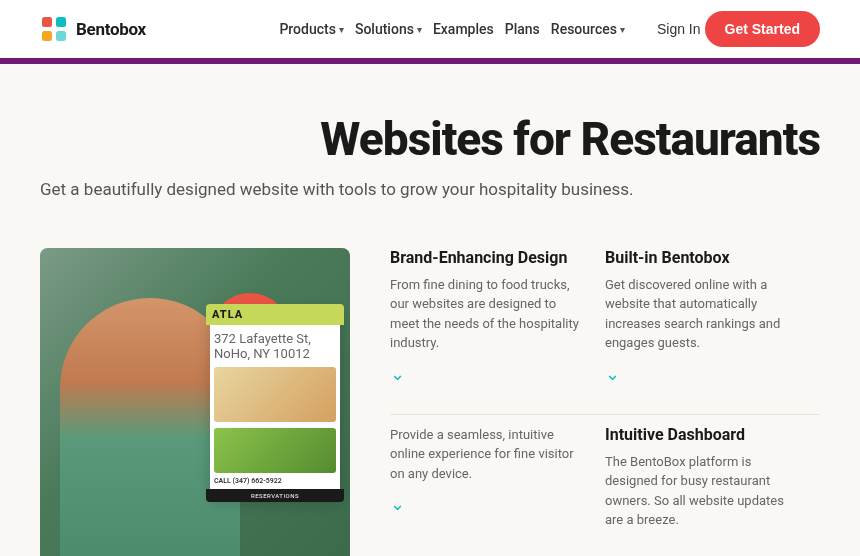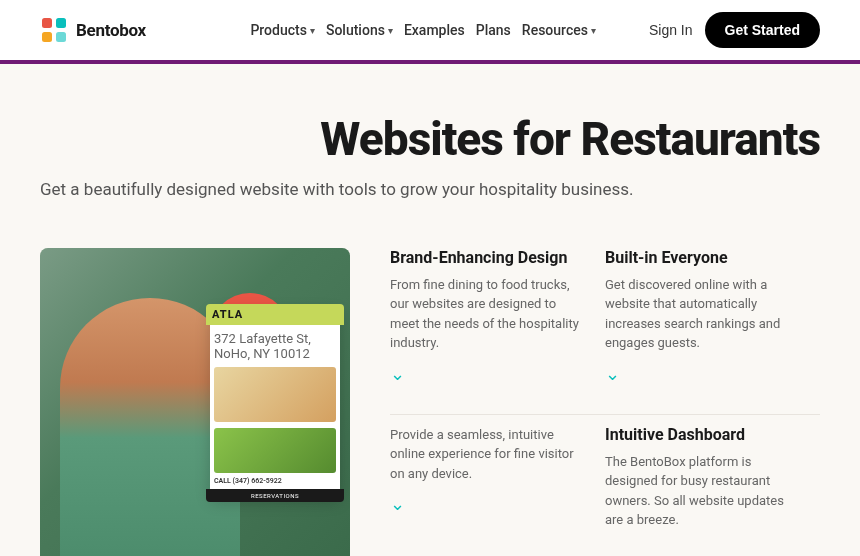--- a/index.html
+++ b/index.html
@@ -11,21 +11,21 @@
       overflow: hidden;
     }
 
     
     nav {
       display: flex;
       align-items: center;
       padding: 0 40px;
       height: 64px;
       background: #fff;
-      border-bottom: 4px solid #701a75;
+      border-bottom: 6px solid #701a75;
     }
     .logo-area {
       display: flex;
       align-items: center;
       gap: 8px;
       margin-right: auto;
     }
     .logo-icon {
       width: 28px;
       height: 28px;
@@ -34,52 +34,51 @@
       font-size: 17px;
       font-weight: 700;
       color: #1a1a1a;
       letter-spacing: -0.3px;
     }
     .nav-links {
       display: flex;
       align-items: center;
       gap: 11px;
       list-style: none;
-      margin-right: 25px;
+      margin-right: 32px;
     }
     .nav-links li a {
       text-decoration: none;
       color: #333;
       font-size: 14px;
       font-weight: 500;
       display: flex;
       align-items: center;
       gap: 3px;
     }
     .nav-links li a .chevron {
       font-size: 10px;
       color: #555;
     }
     .nav-actions {
       display: flex;
       align-items: center;
-      gap: 12px;
-      margin-left: 28px;
+      gap: 4px;
     }
     .sign-in-btn {
       font-size: 14px;
       font-weight: 500;
       color: #333;
       text-decoration: none;
       background: none;
       border: none;
       cursor: pointer;
     }
     .get-started-btn {
-      background-color: #000000;
+      background-color: #ef4444;
       color: #fff;
       border: none;
       padding: 10px 20px;
       border-radius: 25px;
       font-size: 14px;
       font-weight: 600;
       cursor: pointer;
     }
 
     
@@ -329,21 +328,21 @@
   <div class="features-area">
     <div class="features-grid">
 
       <div class="feature-item">
         <div class="feature-title">Brand-Enhancing Design</div>
         <div class="feature-desc">From fine dining to food trucks, our websites are designed to meet the needs of the hospitality industry.</div>
         <span class="feature-chevron">⌄</span>
       </div>
 
       <div class="feature-item">
-        <div class="feature-title">Built-in Everyone</div>
+        <div class="feature-title">Built-in Bentobox</div>
         <div class="feature-desc">Get discovered online with a website that automatically increases search rankings and engages guests.</div>
         <span class="feature-chevron">⌄</span>
       </div>
 
       <hr class="feature-divider">
 
       <div class="feature-item">
         <div class="feature-desc">Provide a seamless, intuitive online experience for fine visitor on any device.</div>
         <span class="feature-chevron">⌄</span>
       </div>

